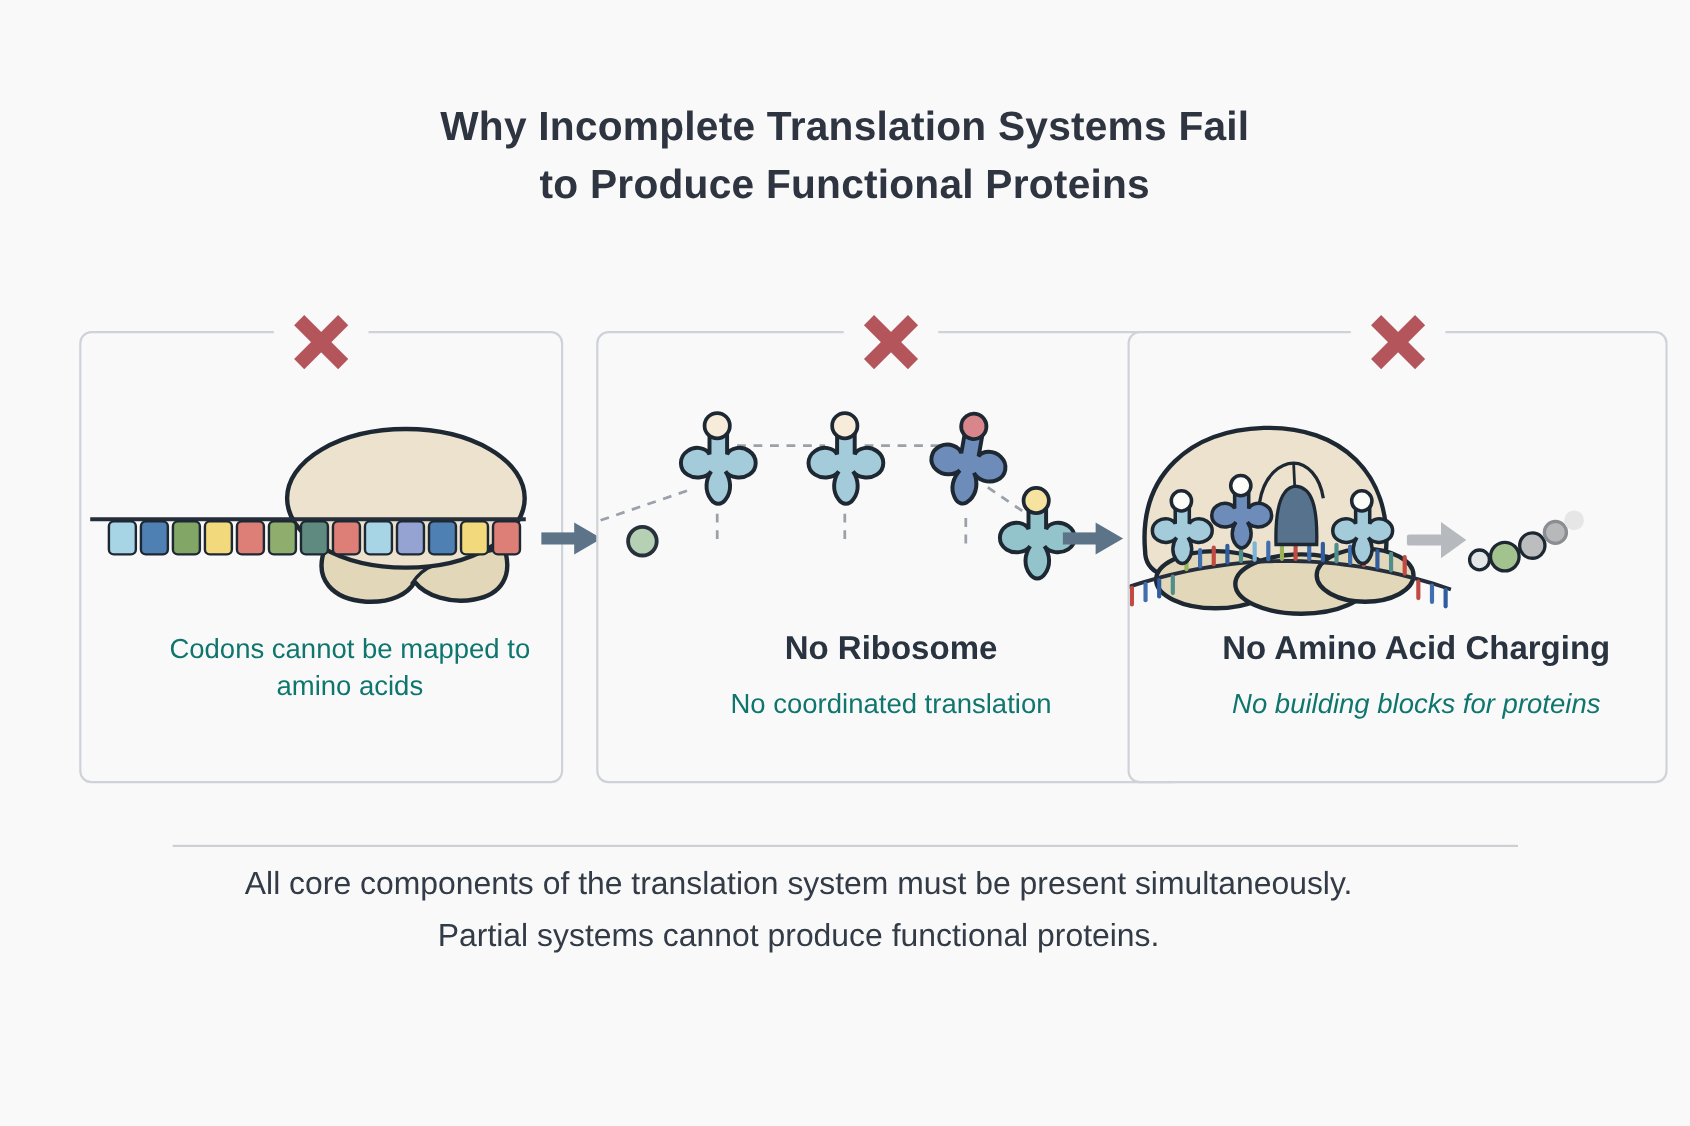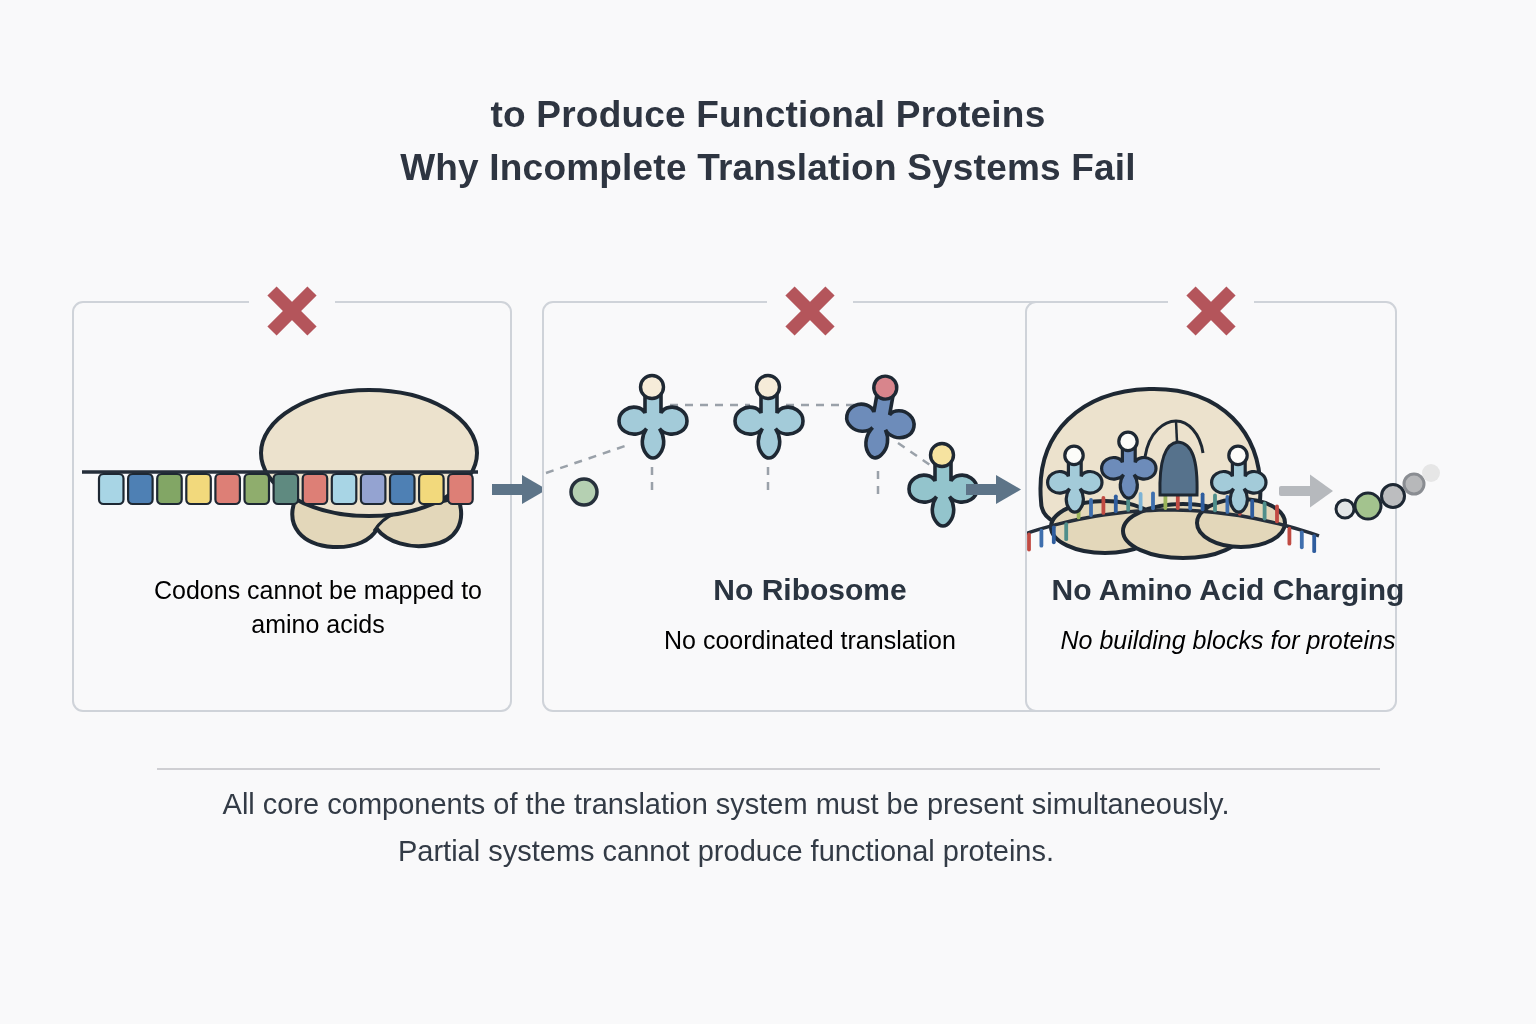--- a/index.html
+++ b/index.html
@@ -13,50 +13,50 @@
     text-align:center;font-size:37px;line-height:53px;font-weight:700;
     color:#2e3541;letter-spacing:.2px;
   }
   .panel{
     position:absolute;top:301px;height:411px;
     border:2px solid #cfd3d9;border-radius:11px;
     background:#f9f9fa;box-sizing:border-box;
   }
   .panel1{left:72px;width:440px;}
   .panel2{left:542px;width:536px;}
-  .panel3{left:1025px;width:372px;}
+  .panel3{left:1025px;width:491px;}
   .xmark{
     position:absolute;top:-22px;left:50%;transform:translateX(-50%);
     width:86px;height:60px;background:#f9f9fa;
     display:flex;align-items:center;justify-content:center;
   }
   .illus{position:absolute;top:0;left:0;pointer-events:none;}
   .panel-text{position:absolute;top:270px;left:0;right:0;text-align:center;}
   .panel1 .panel-text{transform:translateX(26px);}
   .panel3 .panel-text{transform:translateX(17px);}
   .panel-heading{font-size:30px;font-weight:700;color:#2a3440;margin:0 0 16px 0;}
-  .panel-sub{font-size:25px;line-height:34px;color:#000000;margin:0 auto;max-width:330px;}
+  .panel-sub{font-size:25px;line-height:34px;color:#0f766e;margin:0 auto;max-width:330px;}
   .panel2 .panel-sub{max-width:400px;text-align:center;}
   .panel3 .panel-sub{max-width:400px;font-style:italic;}
   .flow-arrow{position:absolute;top:474px;}
   .divider{position:absolute;top:768px;left:157px;width:1223px;height:2px;background:#cfcfd3;}
   .footer-note{
     position:absolute;top:781px;left:0;width:100%;text-align:center;
     font-size:29px;line-height:47px;color:#333b46;transform:translateX(-42px);
   }
   svg{display:block;}
 </style>
 </head>
 <body>
 
 <div class="canvas">
 
   <div class="main-title">
+    <div>Why Incomplete Translation Systems Fail</div>
     <div>to Produce Functional Proteins</div>
-    <div>Why Incomplete Translation Systems Fail</div>
   </div>
 
   <svg width="0" height="0" style="position:absolute">
     <defs>
       <path id="trna-body" d="M -7,-40 L -7,-16 C -10,-22 -20,-24 -27,-19 C -35,-13.5 -35,-2.5 -27,2.5 C -20,7 -10,5.5 -5.5,-0.5 C -10.5,7 -11.5,17 -6,24.5 C -2,30.5 4,30.5 8,24.5 C 13.5,17 12.5,7 7.5,-0.5 C 12,5.5 22,7 29,2.5 C 37,-2.5 37,-13.5 29,-19 C 22,-24 12,-22 9,-16 L 9,-40 Z"></path>
     </defs>
   </svg>
 
   <section class="panel panel1">
     <div class="xmark">

